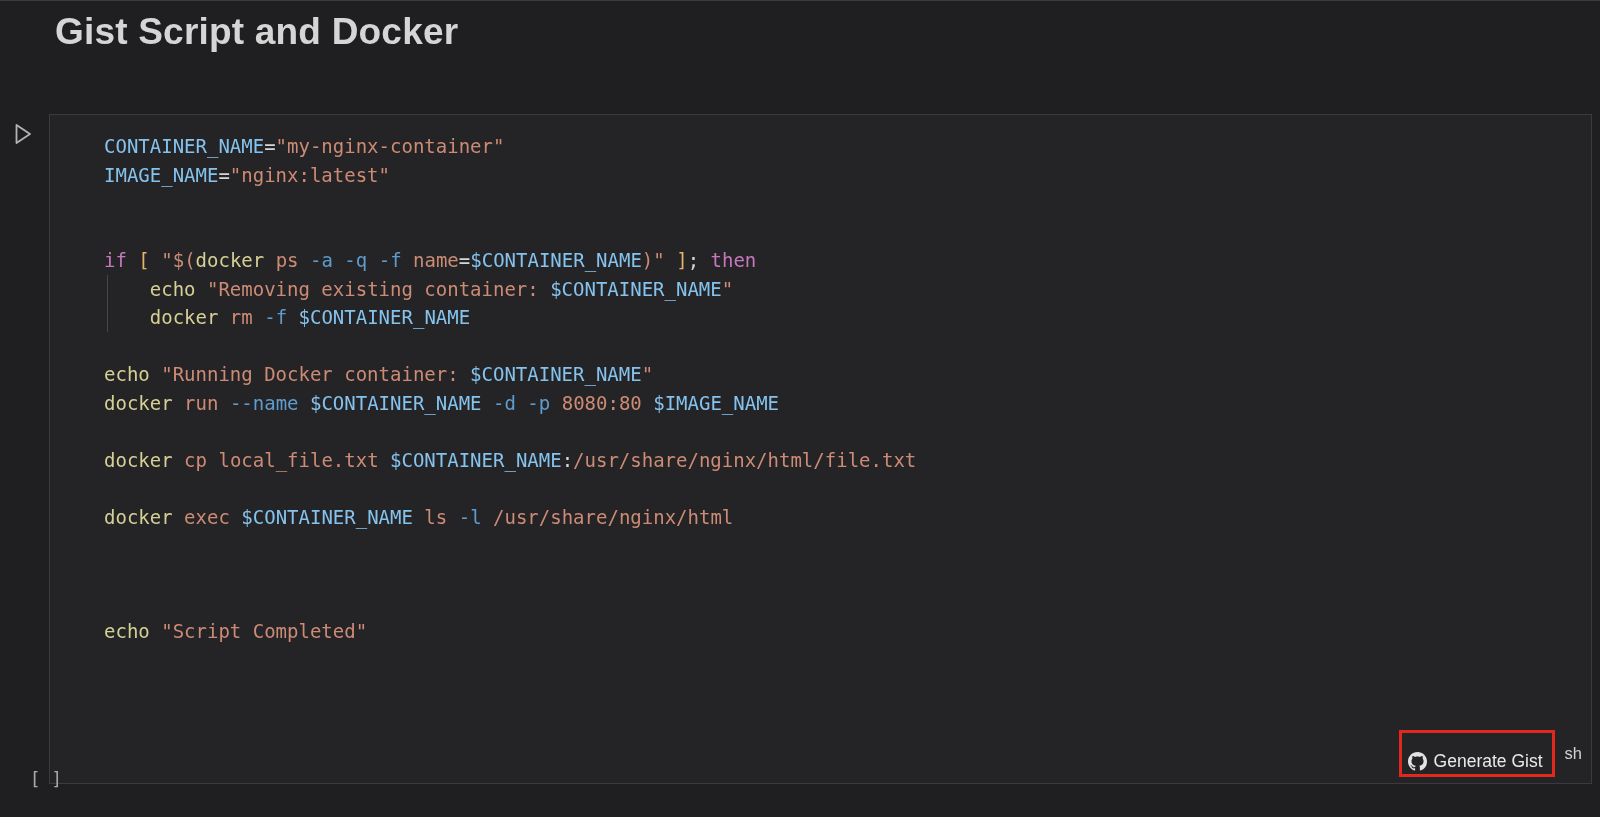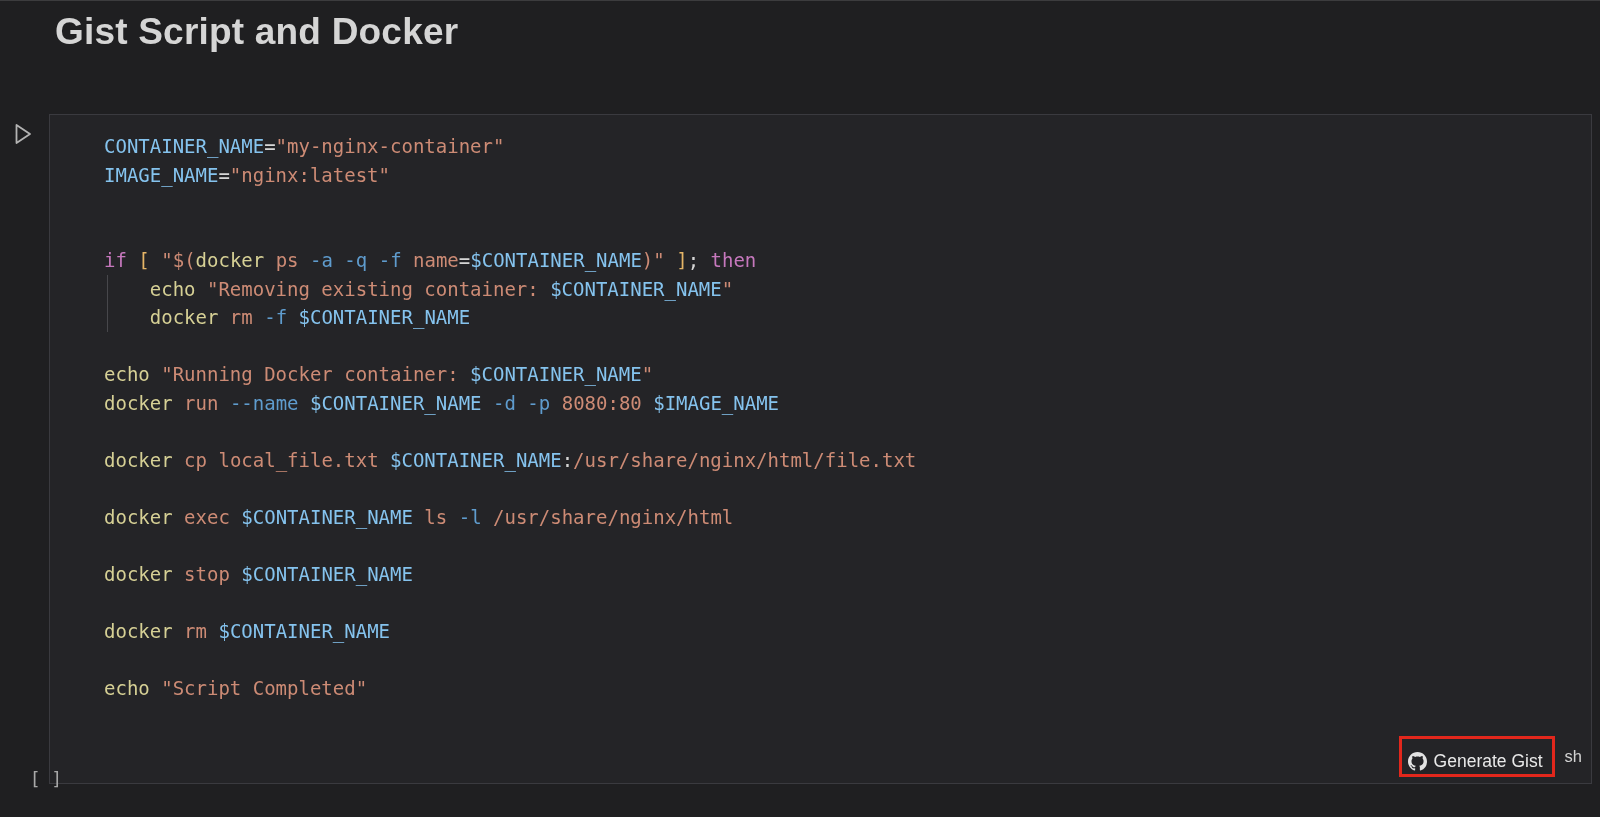--- a/index.html
+++ b/index.html
@@ -54,21 +54,21 @@
     background:none;border:none;padding:0;cursor:pointer;
     font-family:"DejaVu Sans Mono","Liberation Mono",monospace;
     font-size:18px;color:#a8a8a8;white-space:pre;
   }
   .gist-row{
     position:absolute;right:7px;bottom:6px;
     display:flex;align-items:center;
   }
   .annotation-box{
     border:3px solid var(--red);
-    padding:12px 9px 2px 6px;
+    padding:18px 9px 2px 6px;
   }
   .gist-btn{
     display:flex;align-items:center;gap:7px;
     background:none;border:none;padding:0;cursor:pointer;
     color:#e9e9e9;font-family:"Liberation Sans",sans-serif;
     font-size:17.5px;
   }
   .gist-btn svg{display:block;}
   .lang-label{
     margin-left:10px;margin-right:2px;
@@ -98,23 +98,21 @@
       <div class="code-line"><i class="guide"></i><span style="color: rgb(214, 214, 214);">    </span><span style="color: rgb(214, 208, 149);">echo</span><span style="color: rgb(214, 214, 214);"> </span><span style="color: rgb(205, 139, 117);">"Removing existing container: </span><span style="color: rgb(133, 195, 238);">$CONTAINER_NAME</span><span style="color: rgb(205, 139, 117);">"</span></div>
       <div class="code-line"><i class="guide"></i><span style="color: rgb(214, 214, 214);">    </span><span style="color: rgb(214, 208, 149);">docker</span><span style="color: rgb(214, 214, 214);"> </span><span style="color: rgb(205, 139, 117);">rm</span><span style="color: rgb(214, 214, 214);"> </span><span style="color: rgb(95, 156, 206);">-f</span><span style="color: rgb(214, 214, 214);"> </span><span style="color: rgb(133, 195, 238);">$CONTAINER_NAME</span></div>
       <div class="code-line">&nbsp;</div>
       <div class="code-line"><span style="color: rgb(214, 208, 149);">echo</span><span style="color: rgb(214, 214, 214);"> </span><span style="color: rgb(205, 139, 117);">"Running Docker container: </span><span style="color: rgb(133, 195, 238);">$CONTAINER_NAME</span><span style="color: rgb(205, 139, 117);">"</span></div>
       <div class="code-line"><span style="color: rgb(214, 208, 149);">docker</span><span style="color: rgb(214, 214, 214);"> </span><span style="color: rgb(205, 139, 117);">run</span><span style="color: rgb(214, 214, 214);"> </span><span style="color: rgb(95, 156, 206);">--name</span><span style="color: rgb(214, 214, 214);"> </span><span style="color: rgb(133, 195, 238);">$CONTAINER_NAME</span><span style="color: rgb(214, 214, 214);"> </span><span style="color: rgb(95, 156, 206);">-d</span><span style="color: rgb(214, 214, 214);"> </span><span style="color: rgb(95, 156, 206);">-p</span><span style="color: rgb(214, 214, 214);"> </span><span style="color: rgb(205, 139, 117);">8080:80</span><span style="color: rgb(214, 214, 214);"> </span><span style="color: rgb(133, 195, 238);">$IMAGE_NAME</span></div>
       <div class="code-line">&nbsp;</div>
       <div class="code-line"><span style="color: rgb(214, 208, 149);">docker</span><span style="color: rgb(214, 214, 214);"> </span><span style="color: rgb(205, 139, 117);">cp</span><span style="color: rgb(214, 214, 214);"> </span><span style="color: rgb(205, 139, 117);">local_file.txt</span><span style="color: rgb(214, 214, 214);"> </span><span style="color: rgb(133, 195, 238);">$CONTAINER_NAME</span><span style="color: rgb(214, 214, 214);">:</span><span style="color: rgb(205, 139, 117);">/usr/share/nginx/html/file.txt</span></div>
       <div class="code-line">&nbsp;</div>
       <div class="code-line"><span style="color: rgb(214, 208, 149);">docker</span><span style="color: rgb(214, 214, 214);"> </span><span style="color: rgb(205, 139, 117);">exec</span><span style="color: rgb(214, 214, 214);"> </span><span style="color: rgb(133, 195, 238);">$CONTAINER_NAME</span><span style="color: rgb(214, 214, 214);"> </span><span style="color: rgb(205, 139, 117);">ls</span><span style="color: rgb(214, 214, 214);"> </span><span style="color: rgb(95, 156, 206);">-l</span><span style="color: rgb(214, 214, 214);"> </span><span style="color: rgb(205, 139, 117);">/usr/share/nginx/html</span></div>
       <div class="code-line">&nbsp;</div>
-      <div class="code-line"><span style="color: rgb(214, 208, 149);">docker</span><span style="color: rgb(214, 214, 214);"> </span><span style="color: rgb(205, 139, 117);">stop</span><span style="color: rgb(214, 214, 214);"> </span><span style="color: rgb(133, 195, 238);">$CONTAINER_NAME</span></div>
       <div class="code-line">&nbsp;</div>
-      <div class="code-line"><span style="color: rgb(214, 208, 149);">docker</span><span style="color: rgb(214, 214, 214);"> </span><span style="color: rgb(205, 139, 117);">rm</span><span style="color: rgb(214, 214, 214);"> </span><span style="color: rgb(133, 195, 238);">$CONTAINER_NAME</span></div>
       <div class="code-line">&nbsp;</div>
       <div class="code-line"><span style="color: rgb(214, 208, 149);">echo</span><span style="color: rgb(214, 214, 214);"> </span><span style="color: rgb(205, 139, 117);">"Script Completed"</span></div>
     </div>
 
   <div class="gist-row">
     <span class="annotation-box">
       <button class="gist-btn">
         <span>
           <svg width="19" height="19" viewBox="0 0 24 24" fill="#e2e2e2">
             <path d="M12 0C5.37 0 0 5.37 0 12c0 5.31 3.435 9.795 8.205 11.385.6.105.825-.255.825-.57 0-.285-.015-1.23-.015-2.235-3.015.555-3.795-.735-4.035-1.41-.135-.345-.72-1.41-1.23-1.695-.42-.225-1.02-.78-.015-.795.945-.015 1.62.87 1.845 1.23 1.08 1.815 2.805 1.305 3.495.99.105-.78.42-1.305.765-1.605-2.67-.3-5.46-1.335-5.46-5.925 0-1.305.465-2.385 1.23-3.225-.12-.3-.54-1.53.12-3.18 0 0 1.005-.315 3.3 1.23.96-.27 1.98-.405 3-.405s2.04.135 3 .405c2.295-1.56 3.3-1.23 3.3-1.23.66 1.65.24 2.88.12 3.18.765.84 1.23 1.905 1.23 3.225 0 4.605-2.805 5.625-5.475 5.925.435.375.81 1.095.81 2.22 0 1.605-.015 2.895-.015 3.3 0 .315.225.69.825.57A12.02 12.02 0 0 0 24 12c0-6.63-5.37-12-12-12z"></path>

